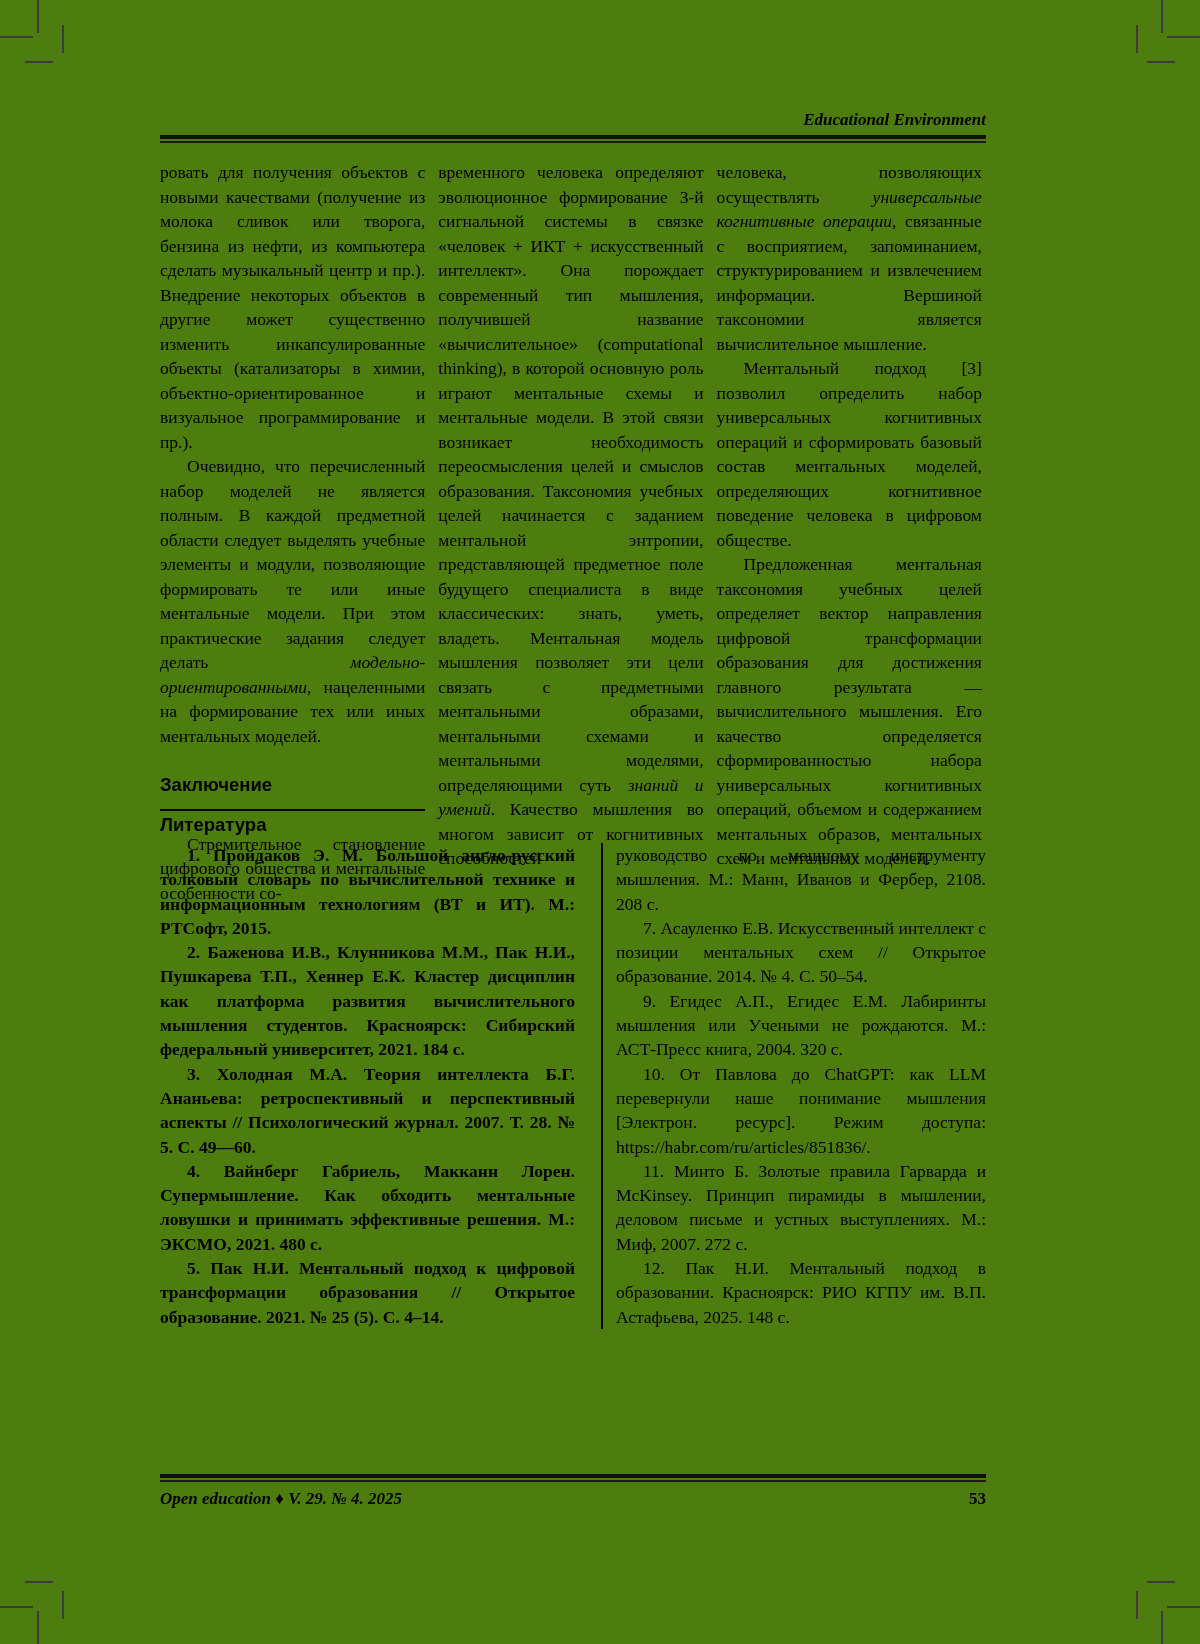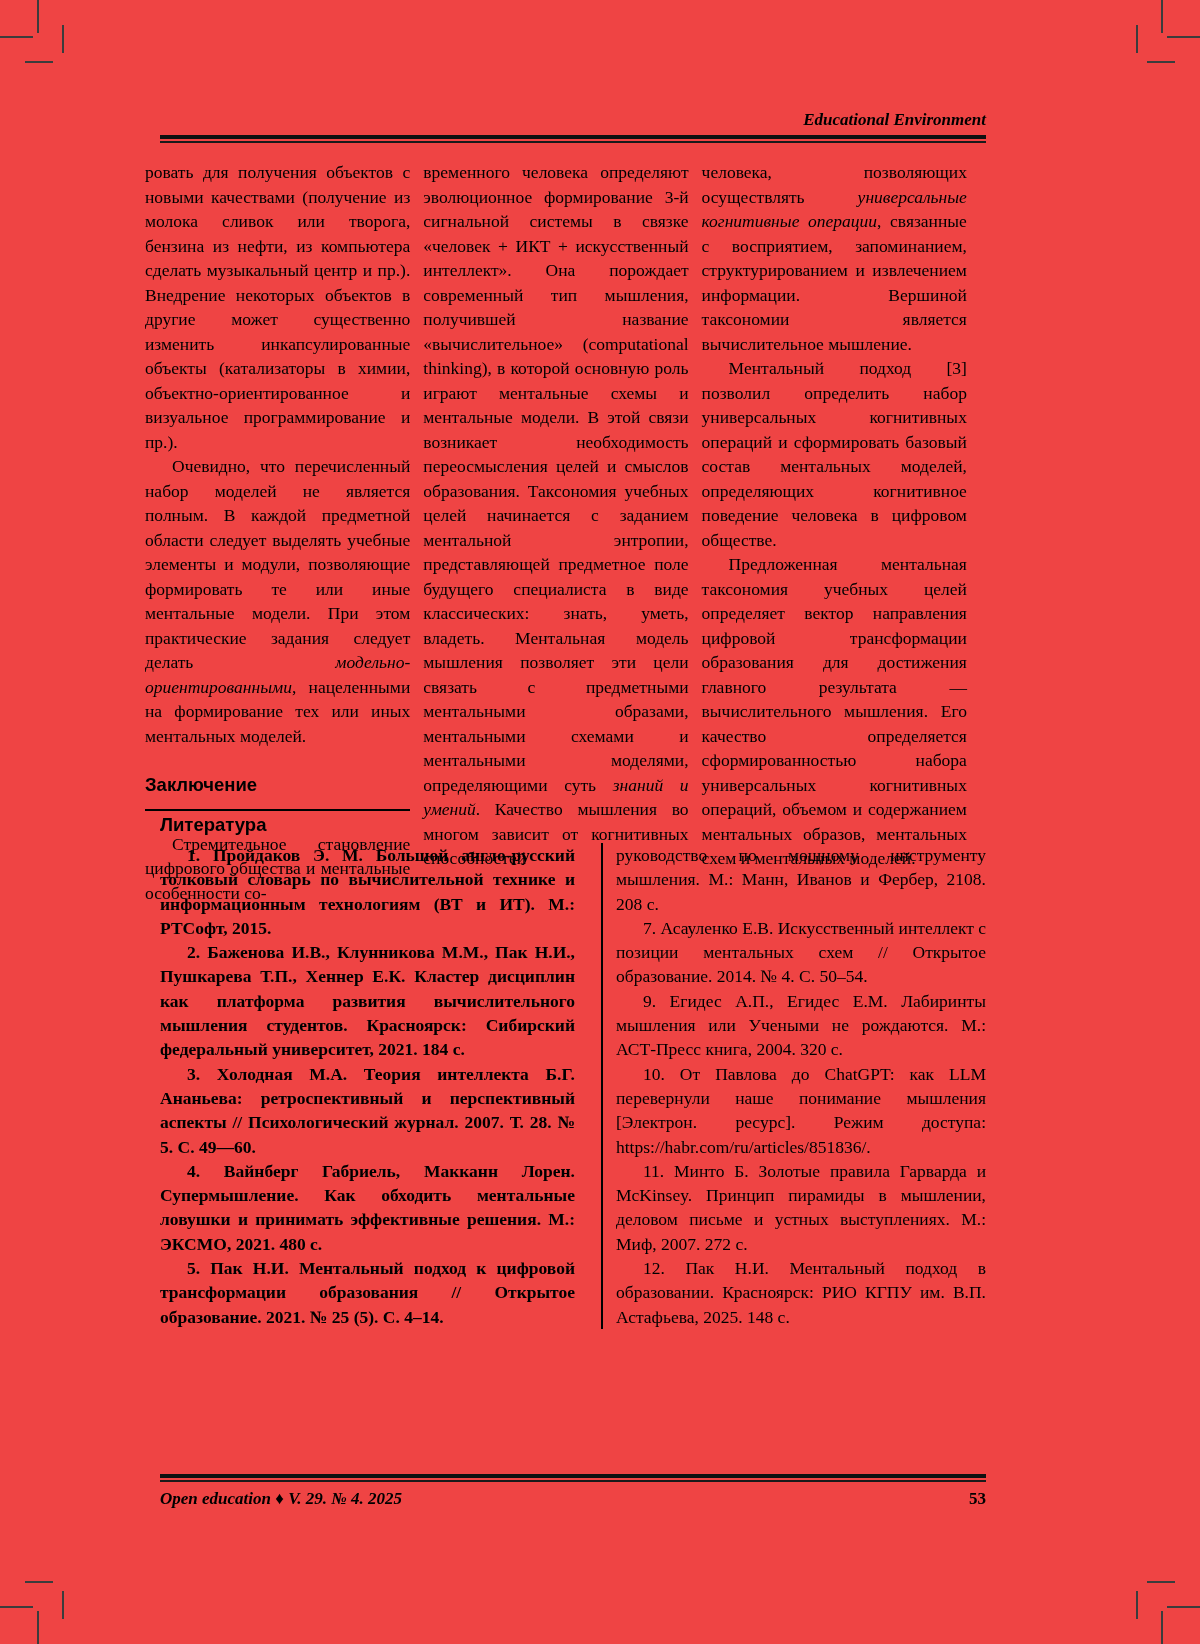--- a/index.html
+++ b/index.html
@@ -1,27 +1,27 @@
 <!DOCTYPE html>
 <html><head>
 <meta charset="utf-8">
 <style>
   html,body { margin:0; padding:0; background:#ffffff; }
   .page {
-    position:relative; width:1200px; height:1644px; background:#ef4444;
+    position:relative; width:1200px; height:1644px; background:#4d7c0f;
     font-family:"Liberation Serif", serif; color:#000; overflow:hidden;
   }
   
   .mark { position:absolute; background:#3c3c3c; }
   
   .header-block { position:absolute; left:160px; top:110px; width:826px; }
   .running-head { text-align:right; font-size:17px; font-weight:bold; font-style:italic; }
   .double-rule { margin-top:5px; height:2px; border-top:4px solid #101010; border-bottom:2px solid #1a1a1a; }
   
-  .columns { position:absolute; left:145px; top:160px; width:826px; display:flex; gap:13px; }
+  .columns { position:absolute; left:160px; top:160px; width:826px; display:flex; gap:13px; }
   .col { width:265.3px; font-size:17.5px; line-height:24.5px; text-align:justify; }
   .col p { margin:0; }
   p.indent { text-indent:27px; }
   .conclusion-heading {
     font-family:"Liberation Sans", sans-serif; font-weight:bold; font-size:18.5px;
     margin:25px 0 8px 0; padding-bottom:11px; border-bottom:2px solid #000;
   }
   .after-heading { margin-top:21px !important; }
   
   .refs { position:absolute; left:160px; top:814px; width:826px; }

